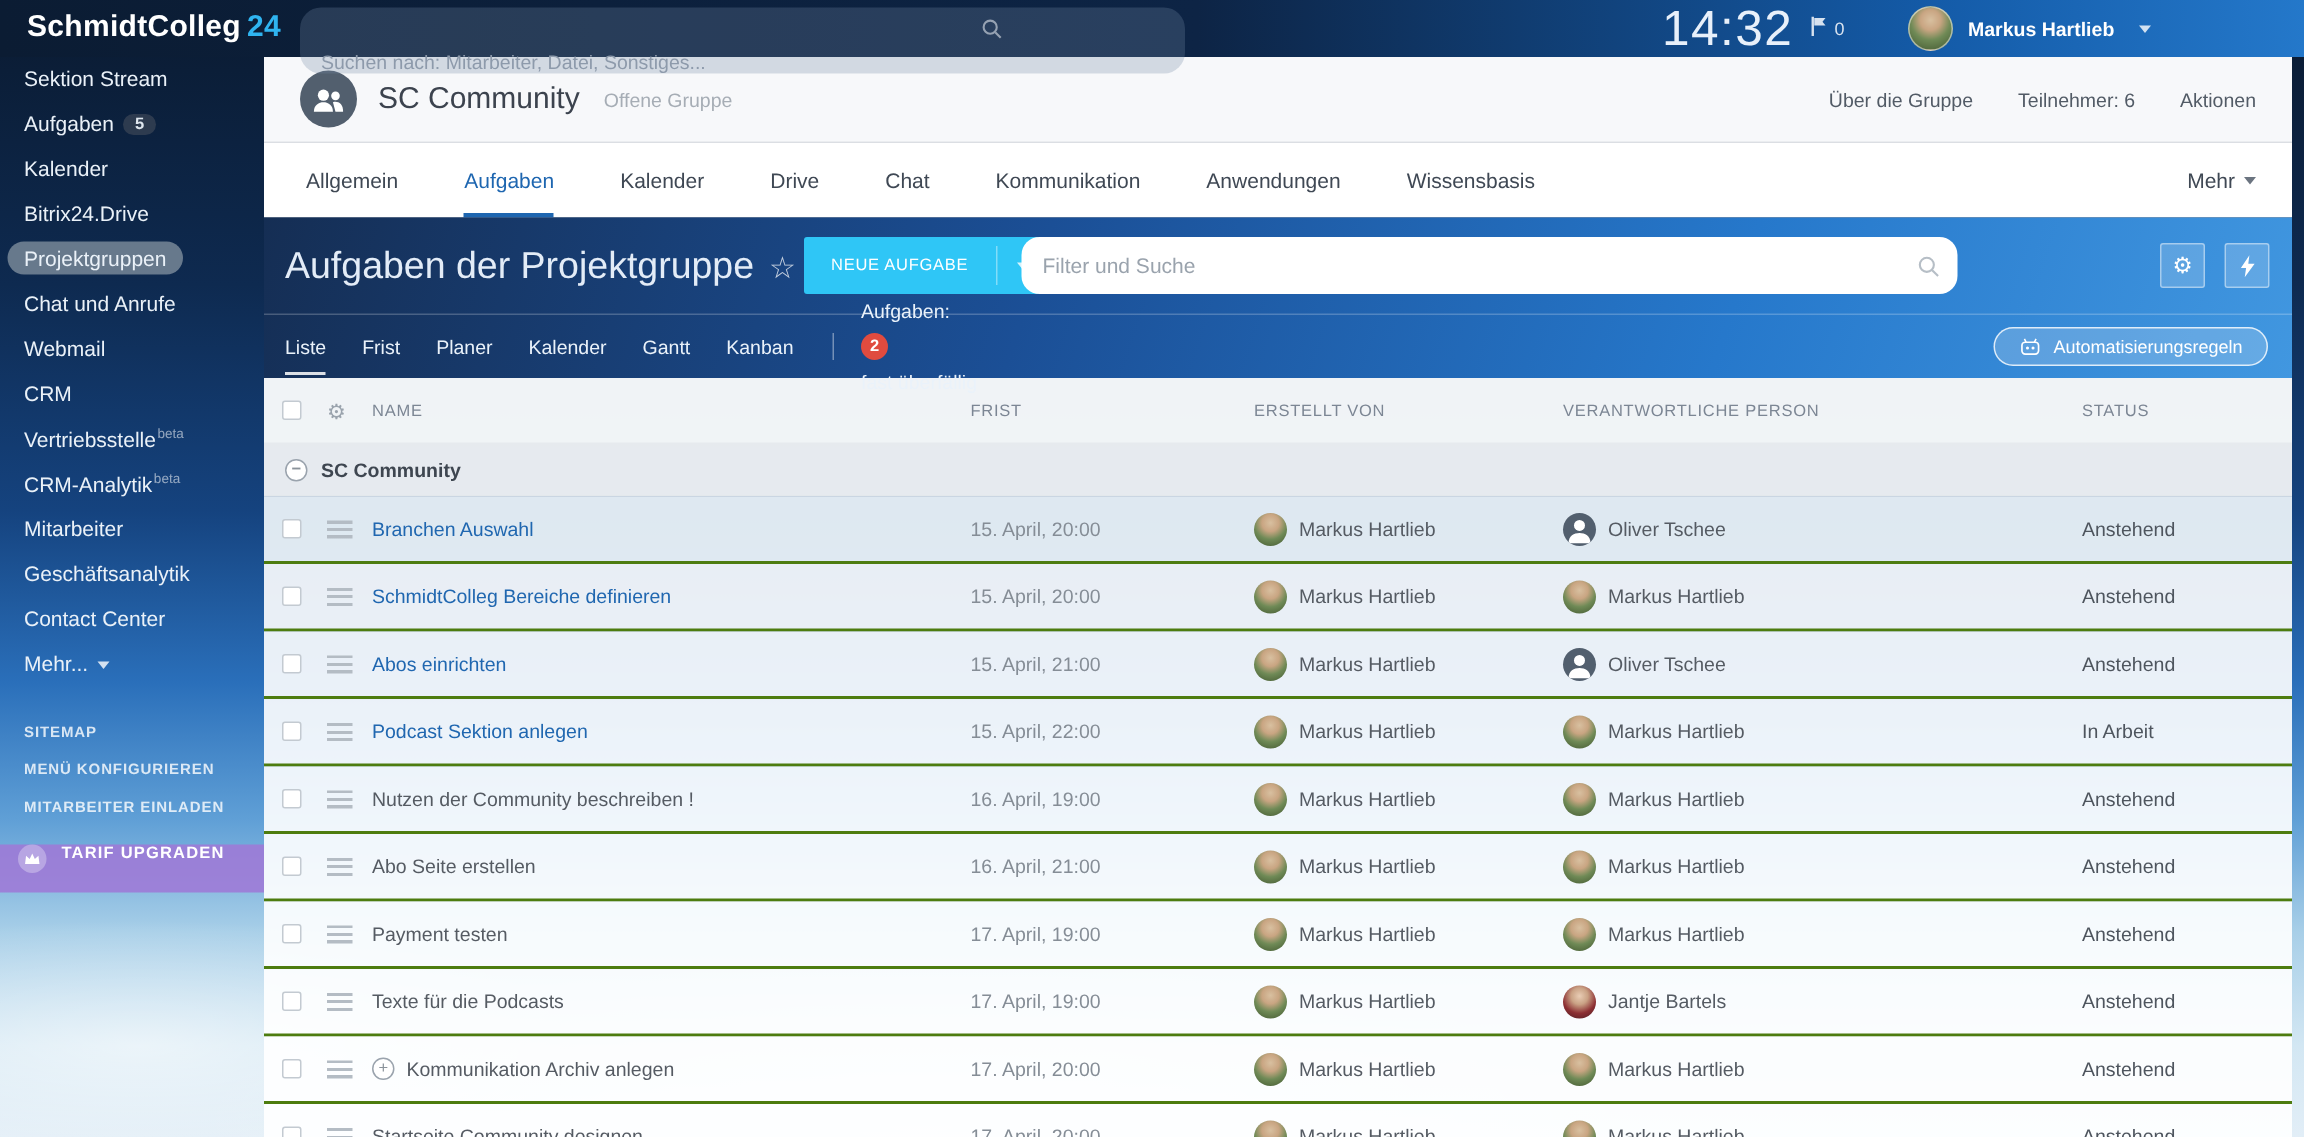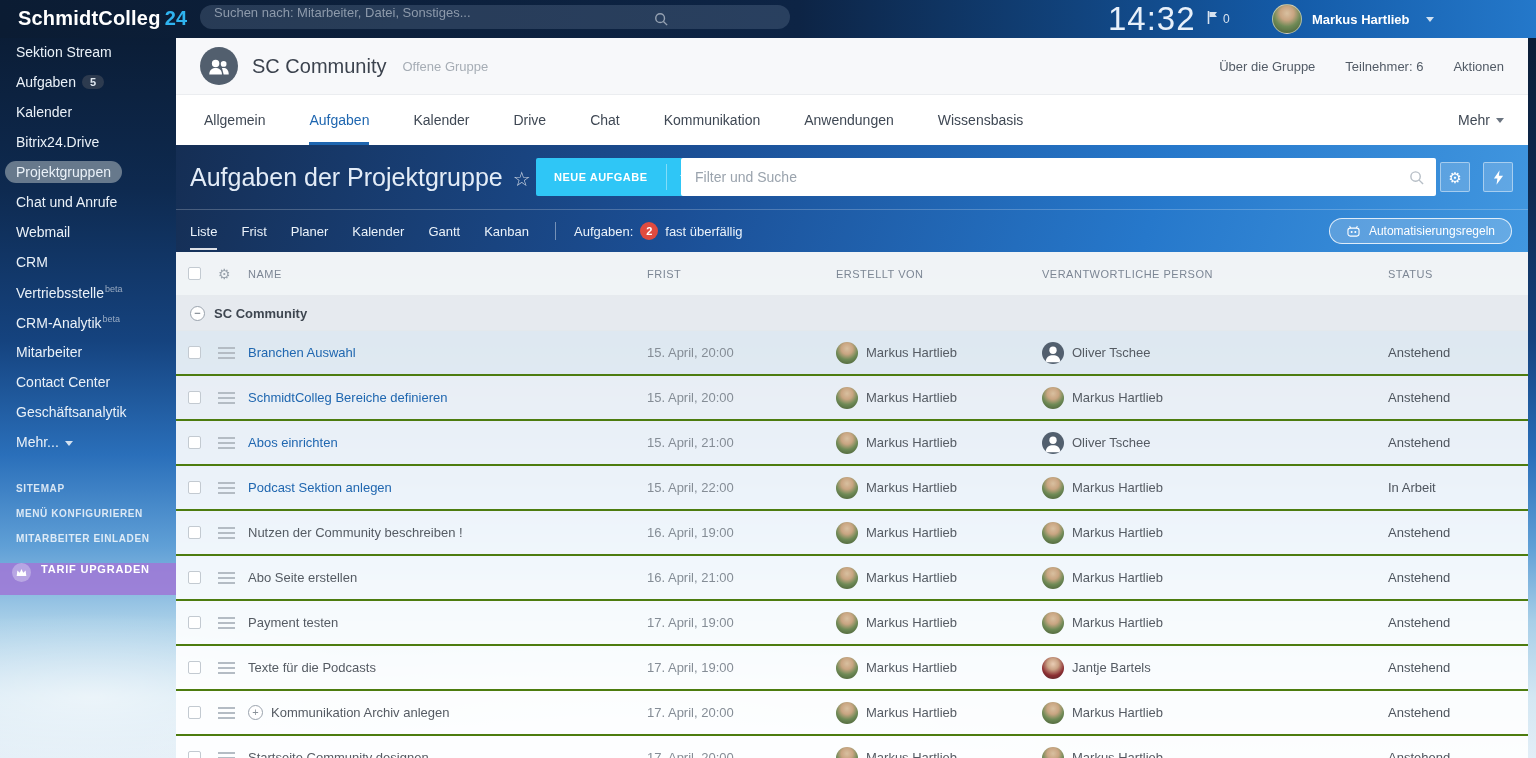--- a/index.html
+++ b/index.html
@@ -10,22 +10,22 @@
     background:
       radial-gradient(ellipse 420px 120px at 6% 92%, rgba(255,255,255,.55), transparent 70%),
       radial-gradient(ellipse 700px 160px at 40% 99%, rgba(255,255,255,.4), transparent 70%),
       linear-gradient(180deg,#0a1a30 0%,#0e2a50 25%,#15437f 45%,#2a6fba 60%,#5f9fd6 72%,#a8cfe8 82%,#d3e7f3 92%,#e2eef7 100%);
   }
   
   .topbar { position:absolute; left:0; top:0; width:1536px; height:38px;
     background:linear-gradient(90deg,#0b1c33 0%,#0d2445 52%,#145ba8 84%,#2478ca 100%); z-index:30; }
   .logo { position:absolute; left:18px; top:7px; font-size:20px; font-weight:bold; color:#fff; letter-spacing:.2px; }
   .logo .accent { color:#2fb4f0; margin-left:4px; }
-  .top-search { position:absolute; left:200px; top:5px; width:590px; height:24px; border-radius:14px;
-    background:rgba(116,138,164,.28); display:flex; align-items:flex-start; padding:0 14px; }
+  .top-search { position:absolute; left:200px; top:5px; width:590px; height:44px; border-radius:14px;
+    background:rgba(116,138,164,.28); display:flex; align-items:flex-end; padding:0 14px; }
   .top-search input { flex:1; background:transparent; border:0; outline:none; color:#cfd9e6; font-size:13px; font-family:inherit; }
   .top-search input::placeholder { color:#8d9aab; }
   .top-search .mag { position:absolute; right:122px; top:7px; }
   .clock { position:absolute; left:1108px; top:0px; font-size:33px; font-weight:300; color:#e8f0fa; letter-spacing:1px; line-height:38px; }
   .flag-wrap { position:absolute; left:1207px; top:11px; display:flex; align-items:center; gap:5px; color:#d7e2ef; font-size:12px; }
   .user-wrap { position:absolute; left:1272px; top:4px; display:flex; align-items:center; gap:10px; cursor:pointer; }
   .user-av { width:30px; height:30px; border-radius:50%; border:1px solid rgba(255,255,255,.5);
     background:radial-gradient(circle at 50% 30%, #d8c0a0 0%, #c9a582 28%, #6f8a56 55%, #41562f 100%); }
   .user-name { color:#fff; font-size:13px; font-weight:bold; }
   .caret { display:inline-block; width:0; height:0; border-left:4px solid transparent; border-right:4px solid transparent; border-top:5px solid rgba(255,255,255,.8); vertical-align:middle; margin-left:6px;}
@@ -54,35 +54,35 @@
   .tabsbar { height:50px; background:#fff; display:flex; align-items:stretch; padding:0 24px 0 28px; }
   .tab { font-size:14px; color:#3f4854; display:flex; align-items:center; margin-right:44px; border-bottom:3px solid transparent; padding-top:3px; cursor:pointer; white-space:nowrap;text-align:center; }
   .tab.active { color:#1e66b0; border-bottom-color:#1e66b0; }
   .tab-more { margin-left:auto; margin-right:0; }
   
   .bluebar { position:relative; height:107px;
     background:linear-gradient(108deg,#152e54 0%,#1b4f96 38%,#2678cb 72%,#4197e0 100%); }
   .pg-title { position:absolute; left:14px; top:18px; font-size:25px; font-weight:300; color:#e3ecf7; }
   .pg-star { color:rgba(255,255,255,.75); font-size:20px; margin-left:10px; cursor:pointer; }
   .new-task { position:absolute; left:360px; top:13px; height:38px; background:#2fc6f6; border-radius:2px; display:flex; align-items:stretch; cursor:pointer; }
-  .new-task .nt-label { display:flex; align-items:center; padding:0 18px; color:#fff; font-size:11px; font-weight:bold; letter-spacing:.5px; }
+  .new-task .nt-label { display:flex; align-items:center; padding:0 18px; color:#fff; font-size:11px; font-weight:normal; letter-spacing:.5px; }
   .new-task .nt-split { width:1px; background:rgba(255,255,255,.4); margin:6px 0; }
   .new-task .nt-caret { width:28px; display:flex; align-items:center; justify-content:center; }
-  .filter-box { position:absolute; left:505px; top:13px; width:755px; height:38px; background:#fff; border-radius:2px; display:flex; align-items:center; padding:0 36px 0 14px; }
+  .filter-box { position:absolute; left:505px; top:13px; width:624px; height:38px; background:#fff; border-radius:12px; display:flex; align-items:center; padding:0 36px 0 14px; }
   .filter-box input { flex:1; border:0; outline:none; font-size:14px; color:#333; font-family:inherit; }
   .filter-box input::placeholder { color:#9aa3ad; }
   .filter-box .mag { position:absolute; right:12px; top:12px; }
   .icon-btn { position:absolute; top:17px; width:30px; height:30px; background:rgba(255,255,255,.18); border:1px solid rgba(255,255,255,.45); border-radius:2px; display:flex; align-items:center; justify-content:center; cursor:pointer; color:#fff; font-size:15px; line-height:1; }
   .icon-btn.gear { left:1264px; }
   .icon-btn.bolt { left:1307px; }
   .subtabs { position:absolute; left:0; right:0; top:64px; height:43px; border-top:1px solid rgba(255,255,255,.22); display:flex; align-items:center; padding:0 16px 0 14px; }
   .view-tab { color:#eaf2fa; font-size:13px; margin-right:24px; padding:12px 0 9px; border-bottom:2px solid transparent; cursor:pointer; }
   .view-tab.active { border-bottom-color:rgba(255,255,255,.85); }
   .vt-divider { width:1px; height:18px; background:rgba(255,255,255,.4); margin:0 18px 0 2px; }
-  .counter { display:flex; align-items:center; gap:7px; color:#eaf2fa; font-size:13px; }
+  .counter { display:flex; align-items:flex-start; gap:7px; color:#eaf2fa; font-size:13px;flex-direction:column; }
   .counter .red-badge { width:18px; height:18px; border-radius:50%; background:#e04b3f; color:#fff; font-size:11px; font-weight:bold; display:flex; align-items:center; justify-content:center; }
   .automation { margin-left:auto; display:flex; align-items:center; gap:8px; border:1px solid rgba(255,255,255,.8); background:rgba(255,255,255,.2); border-radius:15px; padding:5px 16px; color:#fff; font-size:12px; cursor:pointer; white-space:nowrap; }
   
   .tgrid { display:grid; grid-template-columns:36px 30px 399px 189px 206px 346px auto; align-items:center; padding-left:6px; }
   .thead { height:44px; background:rgba(248,250,251,.97); border-bottom:1px solid #e6eaee; font-size:11px; color:#7c8694; letter-spacing:.5px; }
   .thead .col-gear { color:#9aa3ad; font-size:14px; cursor:pointer; }
   .grouprow { height:35px; background:rgba(237,240,243,.97); display:flex; align-items:center; padding-left:14px; gap:9px;
     border-bottom:1px solid #e3e8ec; font-size:13px; font-weight:bold; color:#3e4650; }
   .circle-toggle { width:15px; height:15px; border-radius:50%; border:1px solid #9aa3ad; color:#8a929a; font-size:11px; line-height:13px; text-align:center; cursor:pointer; background:#fff; }
   .trow { height:45px; background:rgba(255,255,255,.9); border-bottom:2px solid #4d7c0f; font-size:13px; }
@@ -136,22 +136,22 @@
       <div class="side-item"><span class="lbl">Aufgaben</span><span class="side-badge">5</span></div>
       <div class="side-item"><span class="lbl">Kalender</span></div>
       <div class="side-item"><span class="lbl">Bitrix24.Drive</span></div>
       <div class="side-item active"><span class="lbl">Projektgruppen</span></div>
       <div class="side-item"><span class="lbl">Chat und Anrufe</span></div>
       <div class="side-item"><span class="lbl">Webmail</span></div>
       <div class="side-item"><span class="lbl">CRM</span></div>
       <div class="side-item"><span class="lbl">Vertriebsstelle</span><span class="beta">beta</span></div>
       <div class="side-item"><span class="lbl">CRM-Analytik</span><span class="beta">beta</span></div>
       <div class="side-item"><span class="lbl">Mitarbeiter</span></div>
+      <div class="side-item"><span class="lbl">Geschäftsanalytik</span></div>
       <div class="side-item"><span class="lbl">Contact Center</span></div>
-      <div class="side-item"><span class="lbl">Geschäftsanalytik</span></div>
       <div class="side-item"><span class="lbl">Mehr...</span><span class="caret"></span></div>
     </div>
   <div class="side-footer" id="side-footer">
       <div class="side-flink">SITEMAP</div>
       <div class="side-flink">MENÜ KONFIGURIEREN</div>
       <div class="side-flink">MITARBEITER EINLADEN</div>
     </div>
   <div class="upgrade-btn">
     <span class="crown-c">
       <svg width="11" height="9" viewBox="0 0 16 12">

